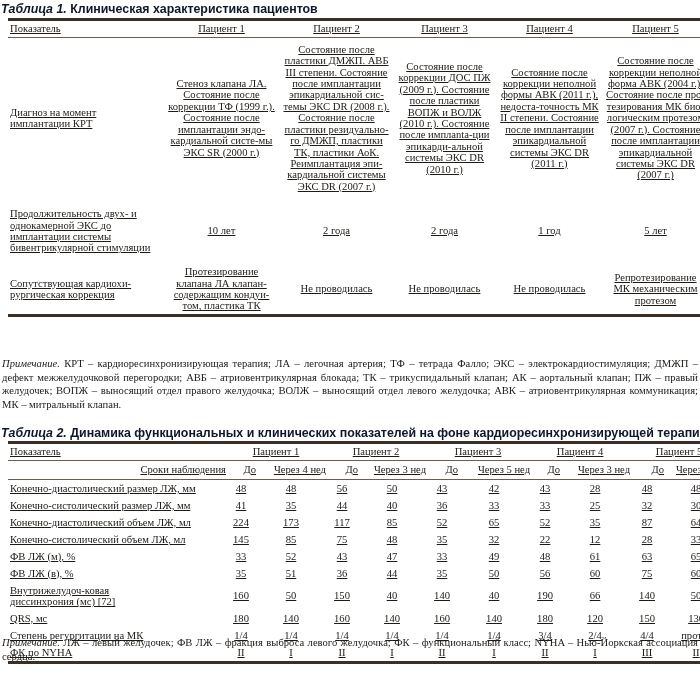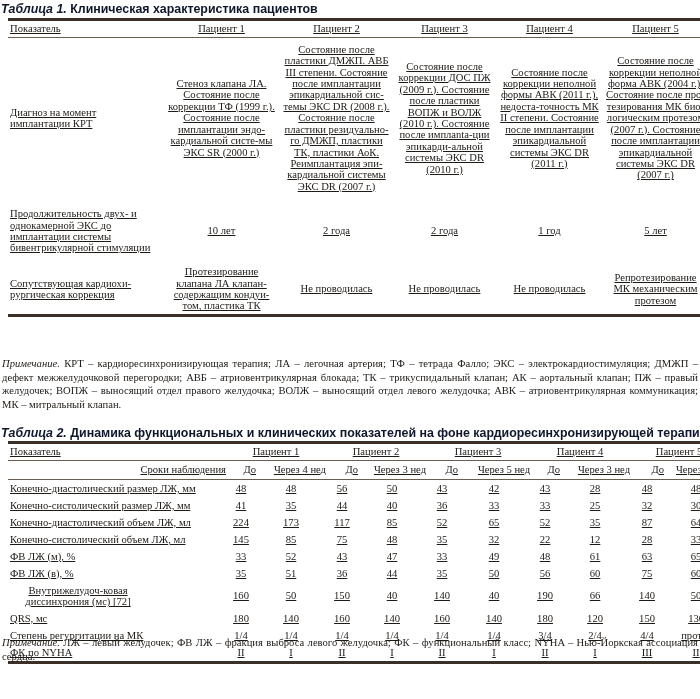--- a/index.html
+++ b/index.html
@@ -215,21 +215,21 @@
         <td>36</td>
         <td>44</td>
         <td>35</td>
         <td>50</td>
         <td>56</td>
         <td>60</td>
         <td>75</td>
         <td>60</td>
       </tr>
       <tr class="tall">
-        <td class="first" style="padding-right: 80px; text-align: center;">Внутрижелудоч-ковая диссинхрония (мс) [72]</td>
+        <td class="first" style="padding-right: 80px;">Внутрижелудоч-ковая диссинхрония (мс) [72]</td>
         <td>160</td>
         <td>50</td>
         <td>150</td>
         <td>40</td>
         <td>140</td>
         <td>40</td>
         <td>190</td>
         <td>66</td>
         <td>140</td>
         <td>50</td>

